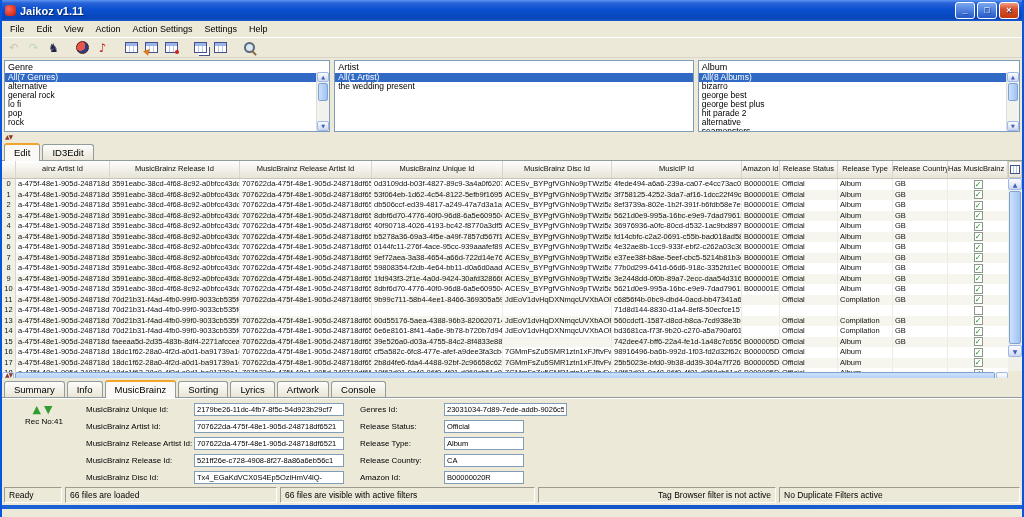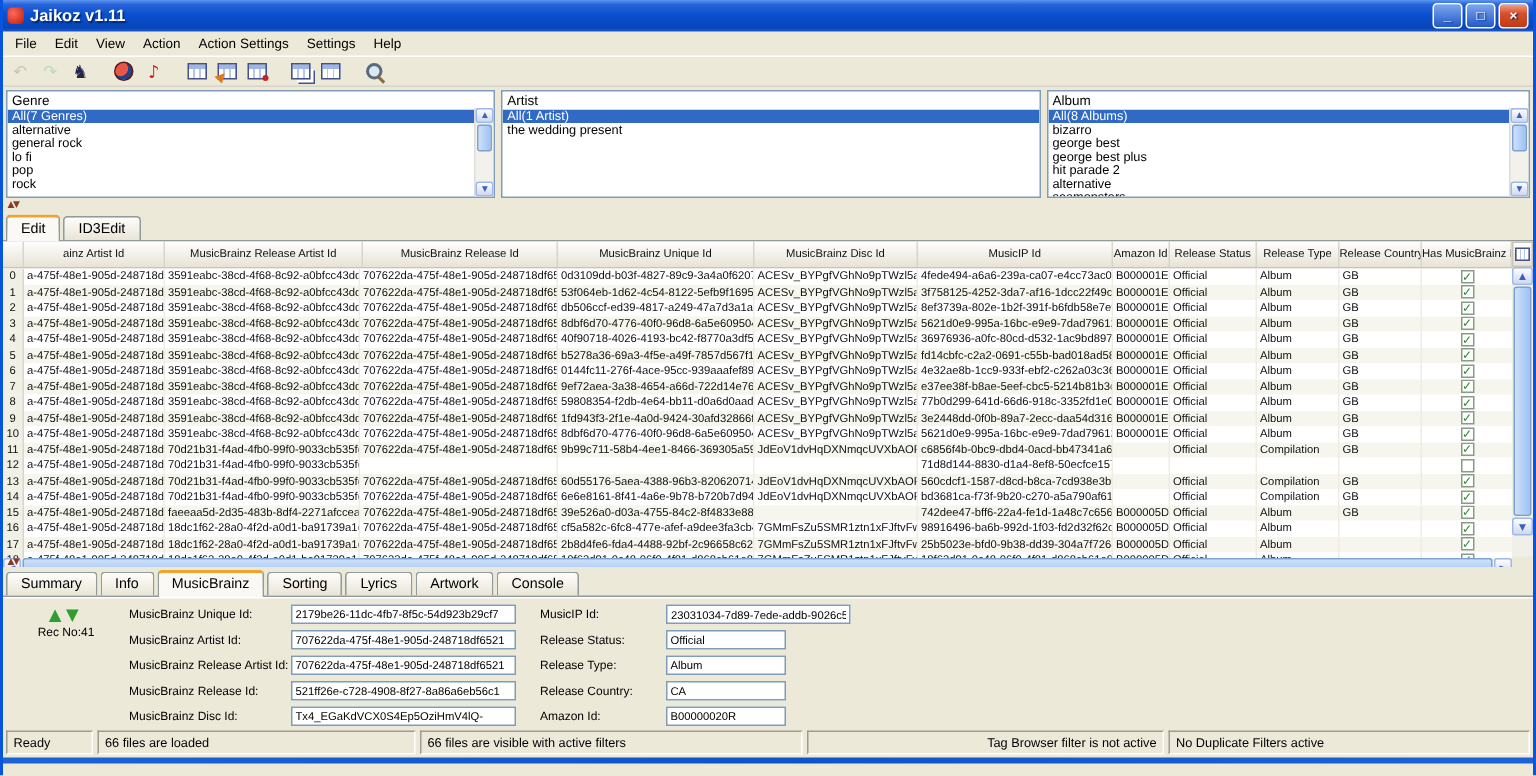--- a/index.html
+++ b/index.html
@@ -219,22 +219,22 @@
   <div class="tabstrip">
     <span class="xtab active">Edit</span>
     <span class="xtab">ID3Edit</span>
   </div>
 
   <div class="grid-wrap">
     <div class="grid-main">
       <div class="g-header">
           <div class="g-h" style="width: 14px;"></div>
           <div class="g-h" style="width: 94px;">ainz Artist Id</div>
+          <div class="g-h" style="width: 130px;">MusicBrainz Release Id</div>
           <div class="g-h" style="width: 132px;">MusicBrainz Release Artist Id</div>
-          <div class="g-h" style="width: 130px;">MusicBrainz Release Id</div>
           <div class="g-h" style="width: 131px;">MusicBrainz Unique Id</div>
           <div class="g-h" style="width: 109px;">MusicBrainz Disc Id</div>
           <div class="g-h" style="width: 130px;">MusicIP Id</div>
           <div class="g-h" style="width: 38px;">Amazon Id</div>
           <div class="g-h" style="width: 58px;">Release Status</div>
           <div class="g-h" style="width: 55px;">Release Type</div>
           <div class="g-h" style="width: 55px;">Release Country</div>
           <div class="g-h" style="width: 60px;">Has MusicBrainz Id</div>
         </div>
       <div class="g-body">
@@ -578,21 +578,21 @@
     <div class="rec">
       <div class="rec-arrows">
         <span>▲</span><span>▼</span>
       </div>
       <div class="rec-no">Rec No:41</div>
     </div>
     <div class="fields">
       <div class="f-row">
         <span class="f-label">MusicBrainz Unique Id:</span>
         <input class="f-input w150" value="2179be26-11dc-4fb7-8f5c-54d923b29cf7" style="">
-        <span class="f-label2">MusicIP Id:</span>
+        <span class="f-label2">Genres Id:</span>
         <input class="f-input w145" value="23031034-7d89-7ede-addb-9026c50bdff9" style="">
       </div>
       <div class="f-row">
         <span class="f-label">MusicBrainz Artist Id:</span>
         <input class="f-input w150" value="707622da-475f-48e1-905d-248718df6521" style="">
         <span class="f-label2">Release Status:</span>
         <input class="f-input w80" value="Official" style="">
       </div>
       <div class="f-row">
         <span class="f-label">MusicBrainz Release Artist Id:</span>

